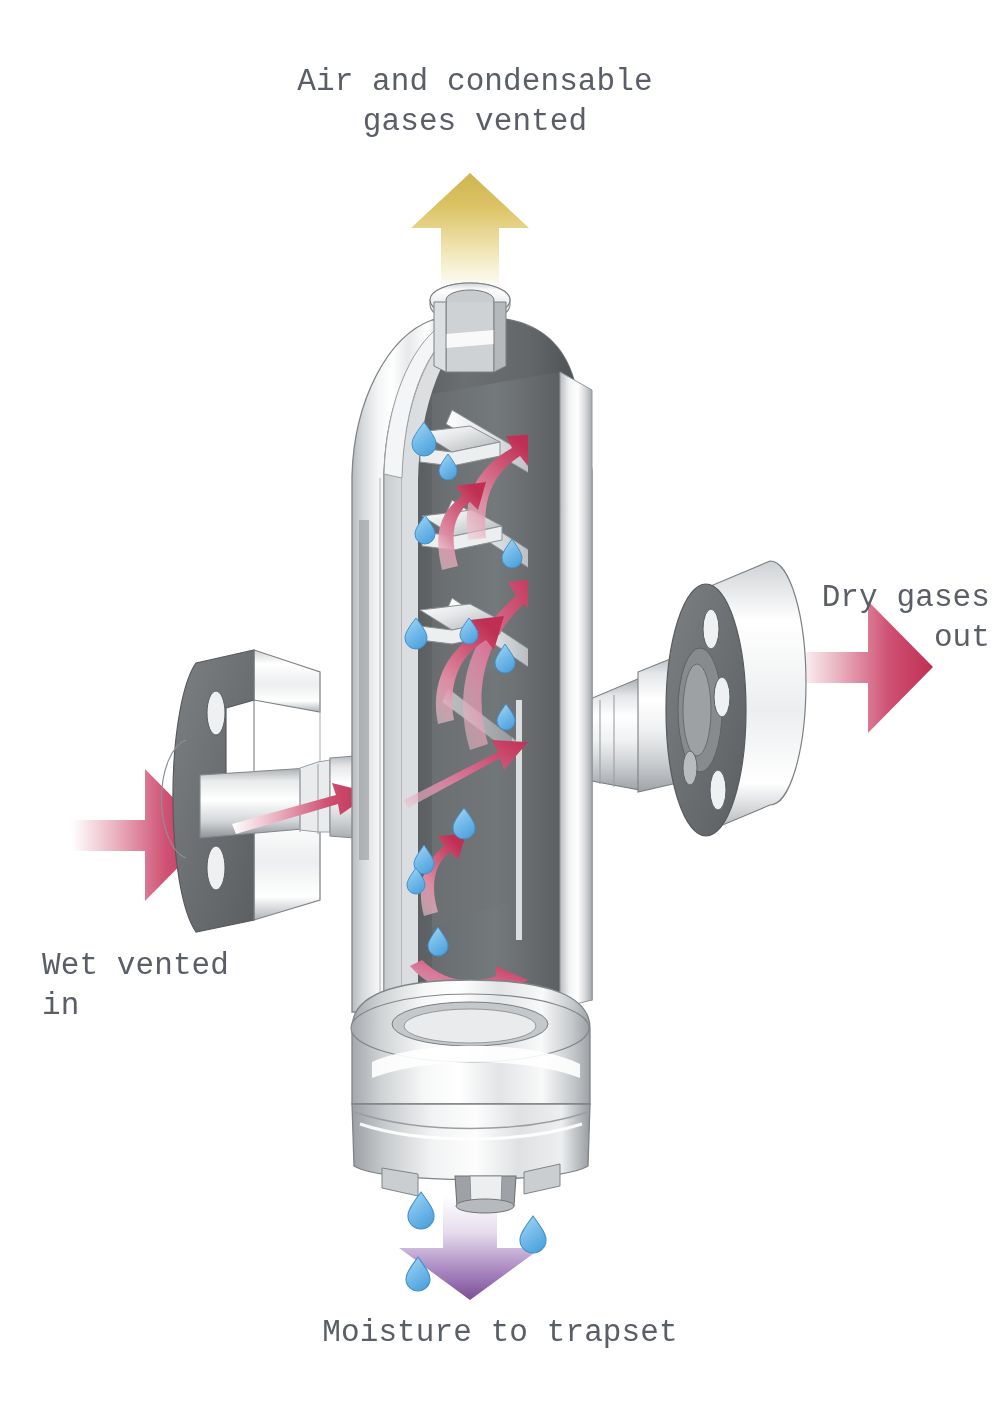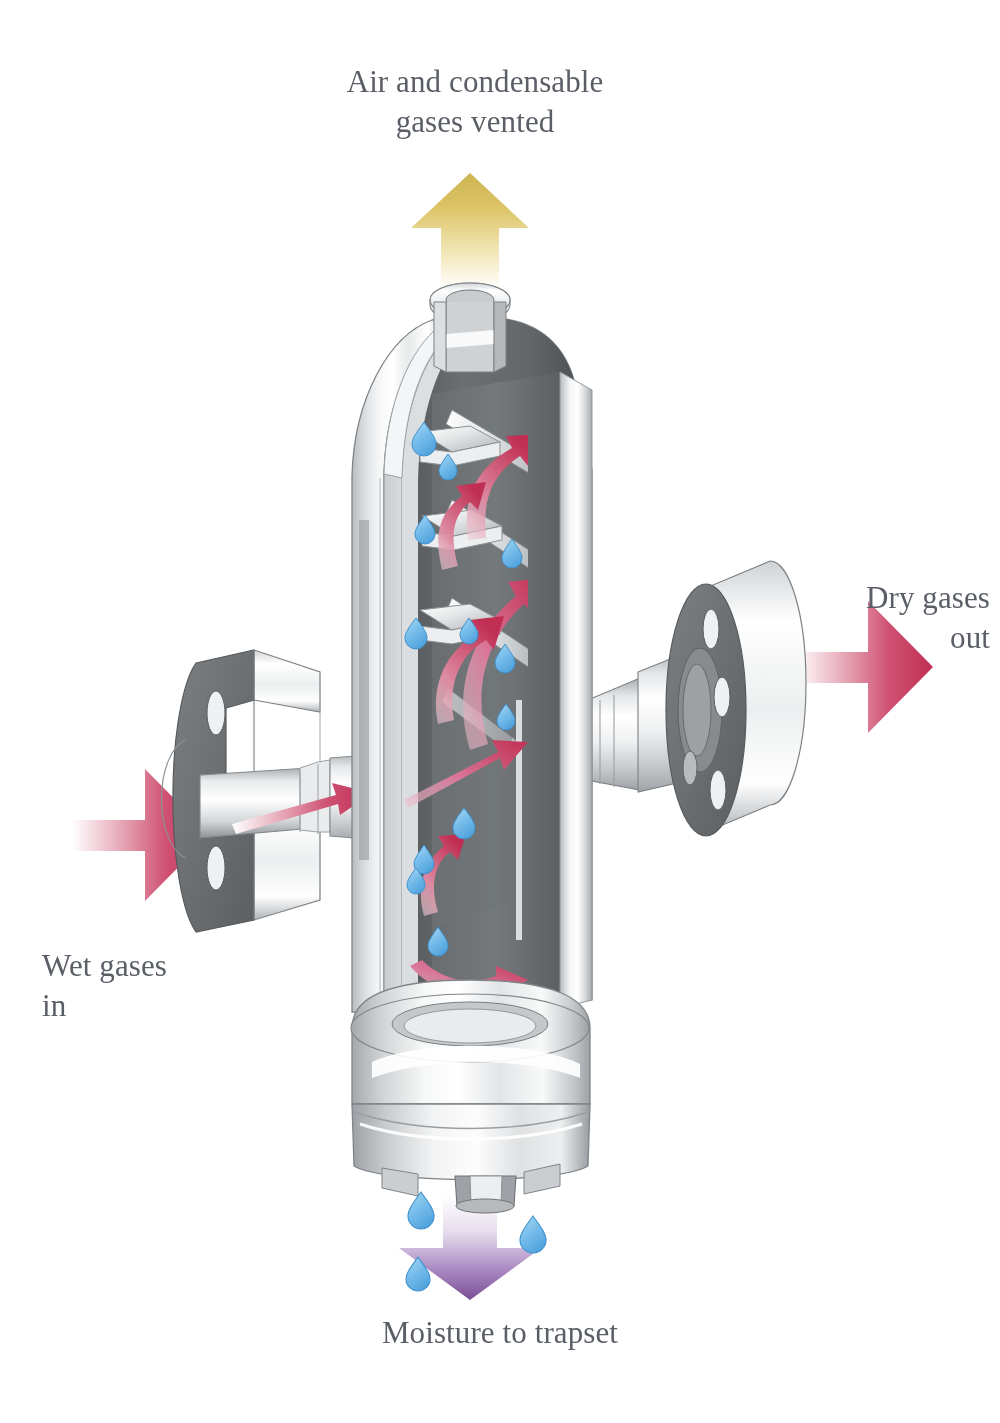--- a/index.html
+++ b/index.html
@@ -21,21 +21,21 @@
   #diagram-svg {
     position: absolute;
     left: 0;
     top: 0;
     width: 1000px;
     height: 1423px;
   }
   .label {
     position: absolute;
     color: #5a5e66;
-    font-family: Liberation Serif, serif;
+    font-family: Liberation Mono, monospace;
     font-size: 31px;
     line-height: 1.28;
     white-space: pre-line;
     letter-spacing: 0.1px;
   }
   #label-vent {
     left: 250px;
     top: 62px;
     width: 450px;
     text-align: center;
@@ -463,18 +463,18 @@
     </g>
 
   </svg>
 
   <div class="label" id="label-vent">Air and condensable
 gases vented</div>
 
   <div class="label" id="label-outlet">Dry gases
 out</div>
 
-  <div class="label" id="label-inlet">Wet gases
+  <div class="label" id="label-inlet">Wet vented
 in</div>
 
   <div class="label" id="label-drain">Moisture to trapset</div>
 
 </div>
 
 </body></html>

